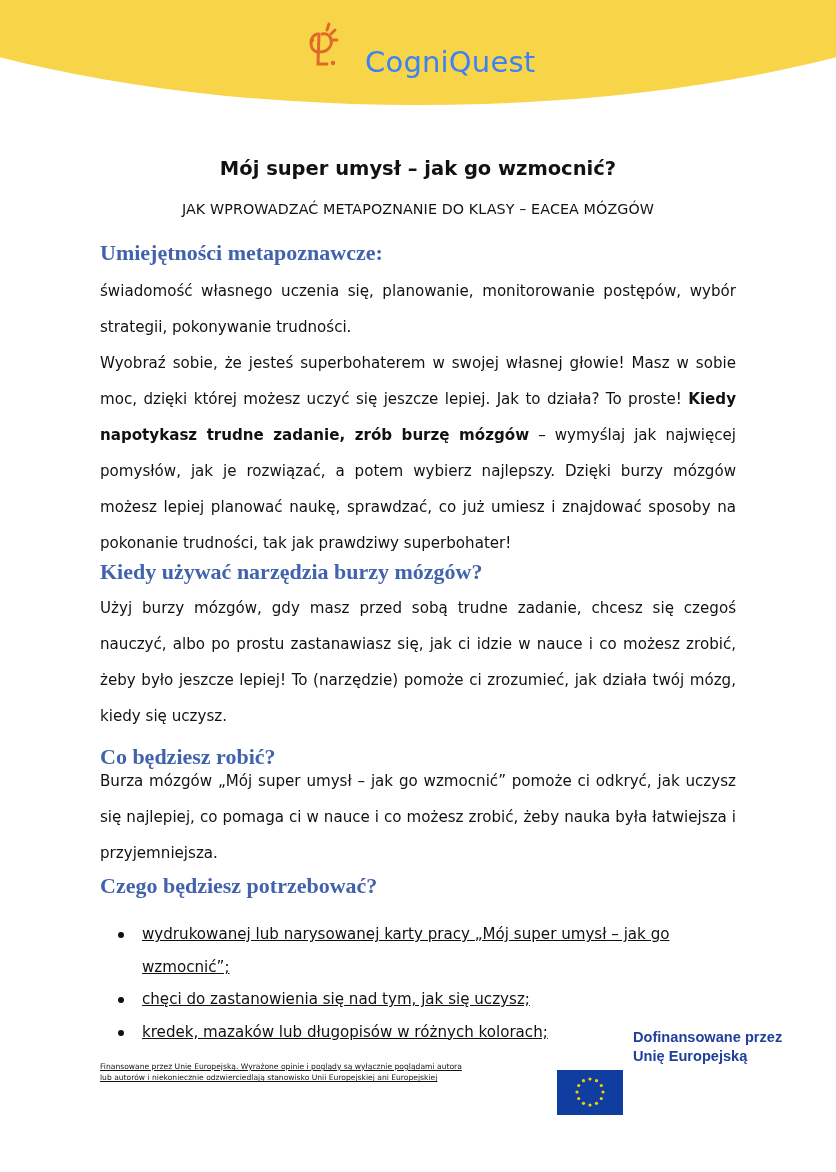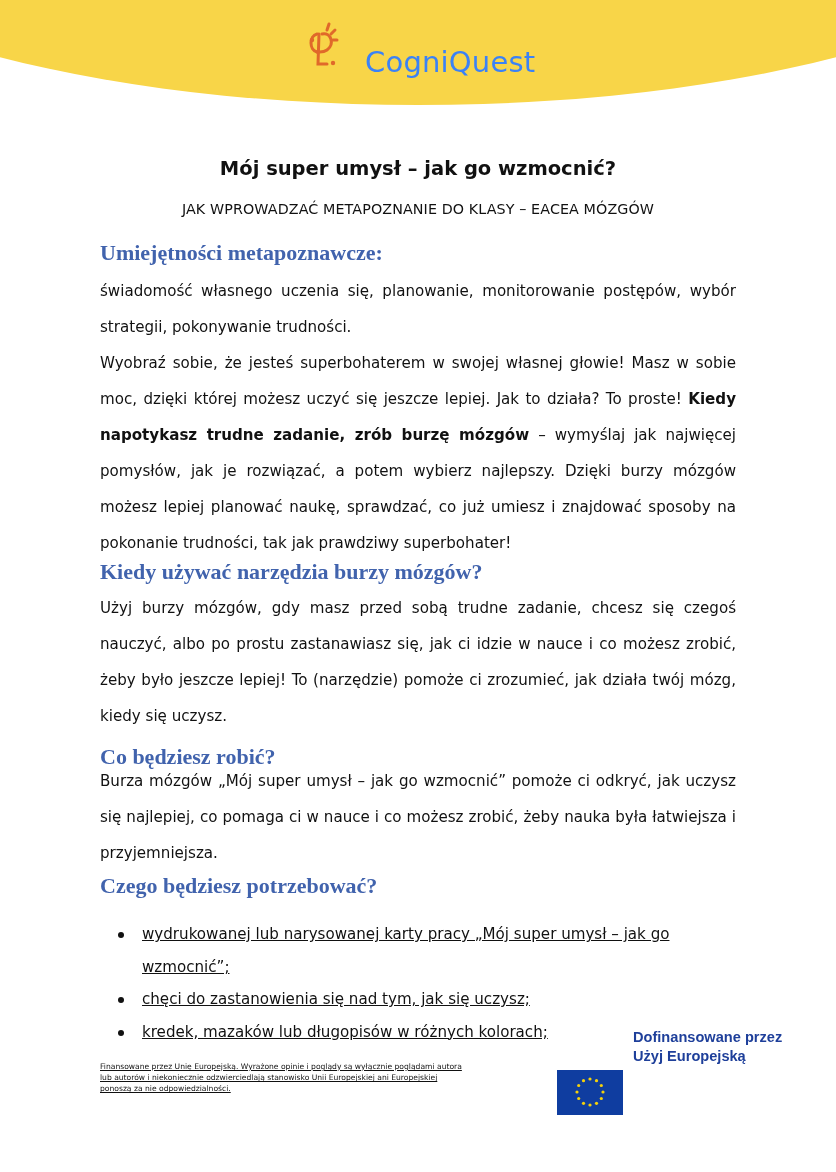--- a/index.html
+++ b/index.html
@@ -104,21 +104,20 @@
   <ul class="list" style="top:905px;">
     <li><span class="bullet"></span><span>wydrukowanej lub narysowanej karty pracy „Mój super umysł – jak go wzmocnić”;</span></li>
     <li><span class="bullet"></span><span>chęci do zastanowienia się nad tym, jak się uczysz;</span></li>
     <li><span class="bullet"></span><span>kredek, mazaków lub długopisów w różnych kolorach;</span></li>
   </ul>
 </div>
 
 <div class="footer-note">
   <div>Finansowane przez Unię Europejską. Wyrażone opinie i poglądy są wyłącznie poglądami autora</div>
   <div>lub autorów i niekoniecznie odzwierciedlają stanowisko Unii Europejskiej ani Europejskiej</div>
-  <div>ponoszą za nie odpowiedzialności.</div>
 </div>
 
 <div class="eu-flag">
   <svg width="66" height="45" viewBox="0 0 66 45">
     <g fill="#f5d10a">
       <circle cx="33" cy="9" r="1.6"></circle>
       <circle cx="39.5" cy="10.7" r="1.6"></circle>
       <circle cx="44.3" cy="15.5" r="1.6"></circle>
       <circle cx="46" cy="22" r="1.6"></circle>
       <circle cx="44.3" cy="28.5" r="1.6"></circle>
@@ -127,14 +126,14 @@
       <circle cx="26.5" cy="33.3" r="1.6"></circle>
       <circle cx="21.7" cy="28.5" r="1.6"></circle>
       <circle cx="20" cy="22" r="1.6"></circle>
       <circle cx="21.7" cy="15.5" r="1.6"></circle>
       <circle cx="26.5" cy="10.7" r="1.6"></circle>
     </g>
   </svg>
 </div>
 <div class="eu-text">
   <div>Dofinansowane przez</div>
-  <div>Użyj Europejską</div>
+  <div>Unię Europejską</div>
 </div>
 
 </body></html>

